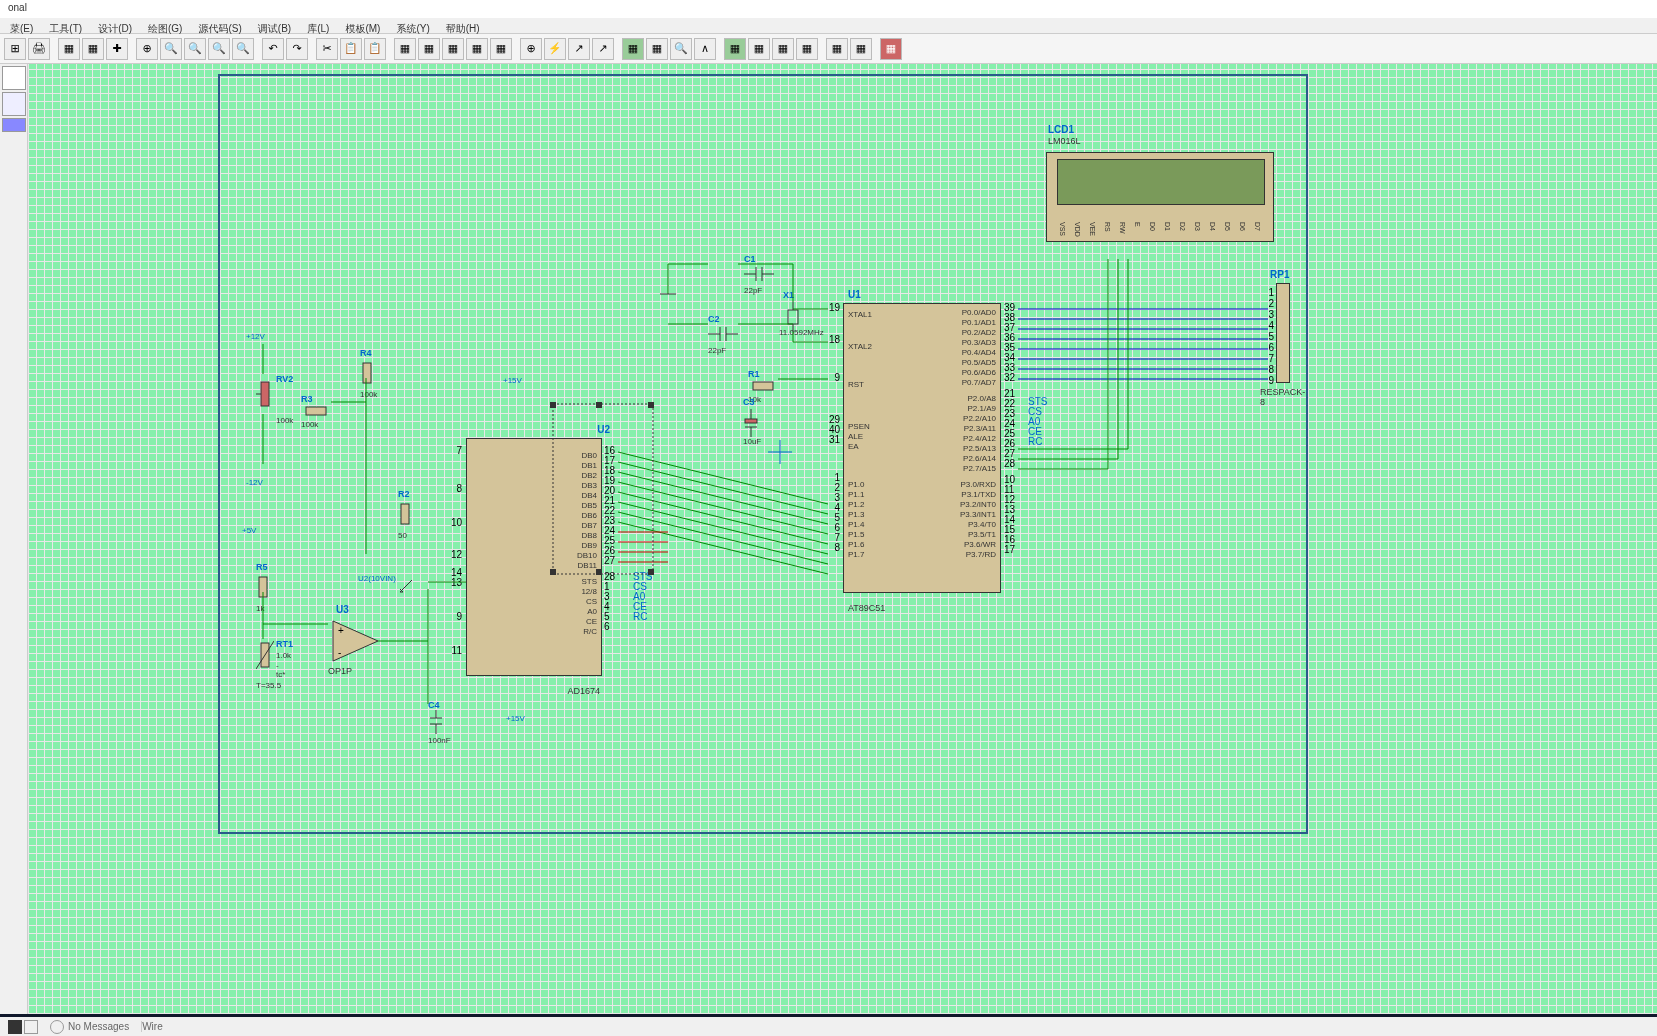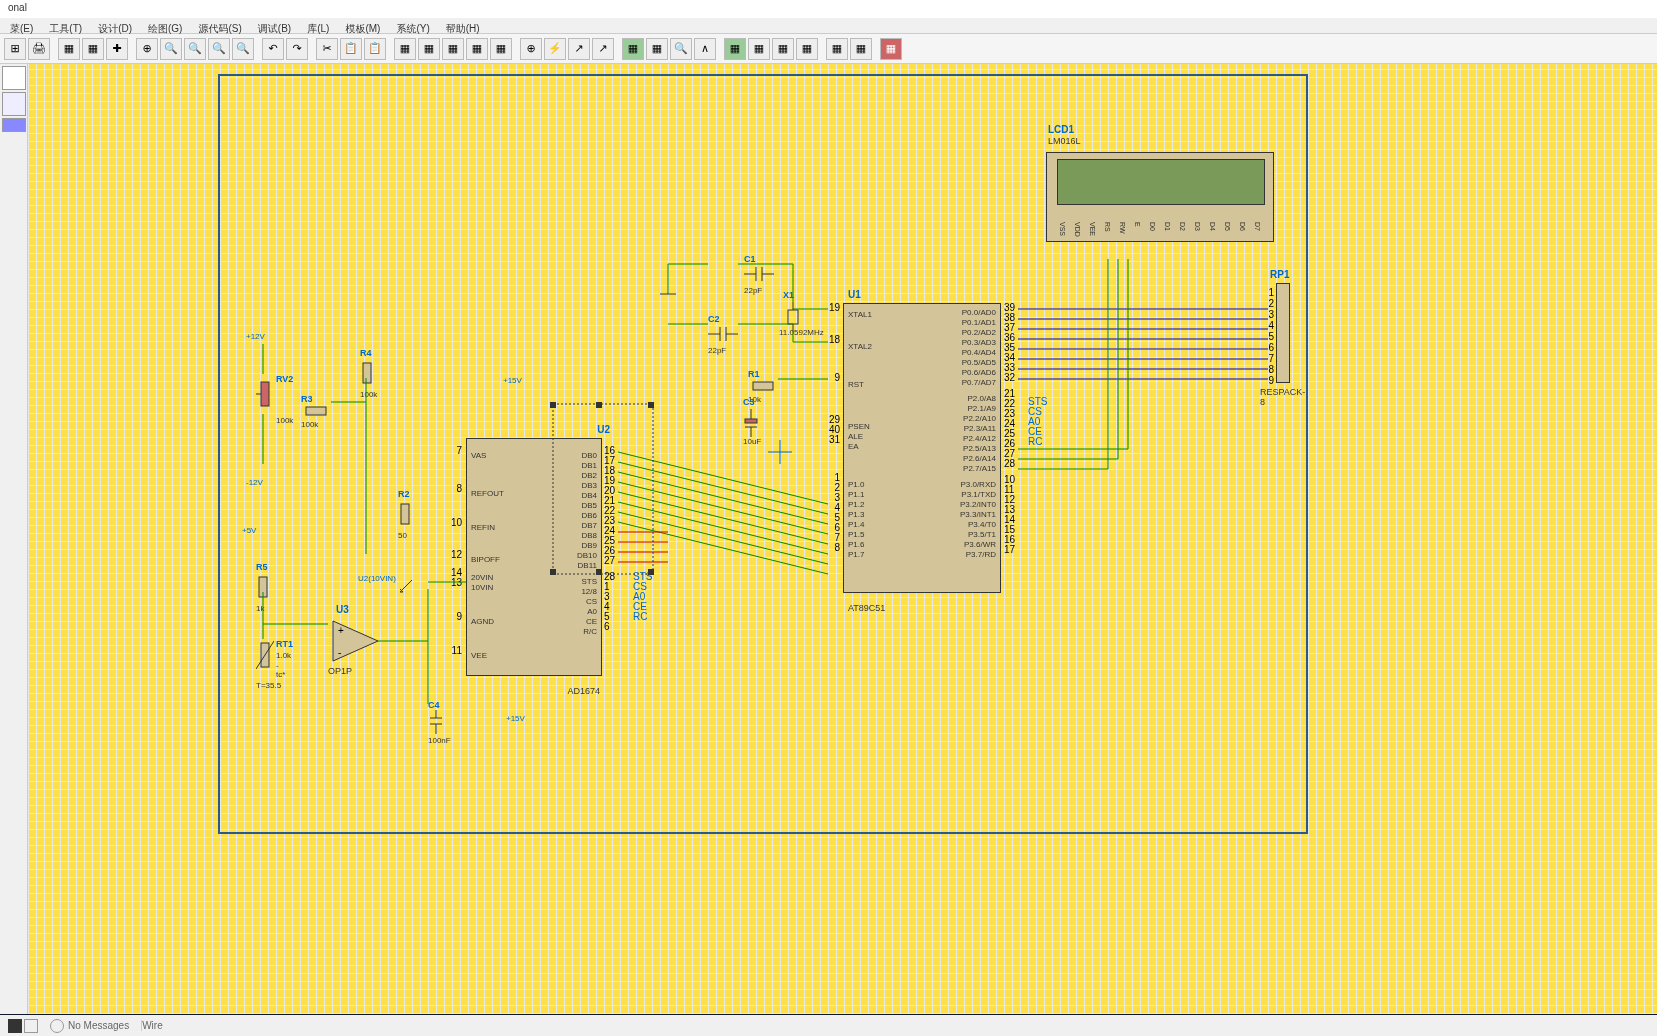--- a/index.html
+++ b/index.html
@@ -5,36 +5,36 @@
 *{margin:0;padding:0;box-sizing:border-box;font-family:Arial,sans-serif;font-size:10px}
 body{background:#fff;width:1657px;height:1036px;overflow:hidden;position:relative}
 .title-bar{height:18px;background:#fff;padding:2px 8px;color:#333}
 .menu-bar{height:16px;background:#f0f0f0;border-bottom:1px solid #ccc;padding:2px 4px;display:flex;gap:4px}
 .menu-item{padding:2px 6px;cursor:pointer;color:#333}
 .toolbar{height:30px;background:#f5f5f5;border-bottom:1px solid #ccc;padding:3px 4px;display:flex;gap:2px;align-items:center}
 .tool-btn{width:22px;height:22px;border:1px solid #bbb;background:#eee;cursor:pointer;display:flex;align-items:center;justify-content:center;font-size:11px}
 .tool-sep{width:4px;height:20px}
 .main-area{position:relative;height:958px;display:flex}
 .left-panel{width:28px;background:#f0f0f0;border-right:1px solid #ccc}
-.schematic-area{flex:1;position:relative;background:#fde047}
+.schematic-area{flex:1;position:relative;background:#86efac}
 .grid-bg{position:absolute;inset:0;background-image:repeating-linear-gradient(0deg,#e8e8e8 0,#e8e8e8 1px,transparent 1px,transparent 8px),repeating-linear-gradient(90deg,#e8e8e8 0,#e8e8e8 1px,transparent 1px,transparent 8px)}
 .sheet-border{position:absolute;border:2px solid #2a5a8a}
 .comp{position:absolute}
 .chip{background:#d4c49a;border:1px solid #333;position:absolute}
 .chip-label{position:absolute;font-size:10px;color:#0066cc;font-weight:bold}
 .chip-sub{position:absolute;font-size:9px;color:#333}
 .pin-label{position:absolute;font-size:8px;color:#333}
 .wire-red{stroke:#c00;stroke-width:1;fill:none}
 .wire-green{stroke:#080;stroke-width:1;fill:none}
 .wire-blue{stroke:#00c;stroke-width:1;fill:none}
 .wire-black{stroke:#333;stroke-width:1;fill:none}
 .comp-label{font-size:9px;color:#0066cc;font-weight:bold}
 .comp-val{font-size:8px;color:#333}
 .lcd-screen{background:#7a9a5a;border:1px solid #333}
-.status-bar{position:absolute;bottom:0;left:0;right:0;height:22px;background:#f0f0f0;border-top:1px solid #0f172a;display:flex;align-items:center;padding:0 8px;gap:12px}
+.status-bar{position:absolute;bottom:0;left:0;right:0;height:22px;background:#f0f0f0;border-top:3px solid #0f172a;display:flex;align-items:center;padding:0 8px;gap:12px}
 .status-item{color:#666;font-size:10px}
 </style>
 </head>
 <body>
 
 <div class="title-bar">
   <span>onal</span>
 </div>
 
 <div class="menu-bar">
@@ -242,36 +242,20 @@
       <div>STS</div>
         <div>CS</div>
         <div>A0</div>
         <div>CE</div>
         <div>RC</div>
     </div>
 
     <div class="comp" style="left:438px;top:360px;width:150px;height:260px">
       <div class="chip-label" style="top:0;right:6px">U2</div>
       <div class="chip" style="top:14px;left:0;width:136px;height:238px">
-        <div style="position:absolute;left:4px;top:12px;line-height:10px">
-          <div class="pin-label" style="position:static">VAS</div>
-          <div style="height:28px"></div>
-          <div class="pin-label" style="position:static">REFOUT</div>
-          <div style="height:24px"></div>
-          <div class="pin-label" style="position:static">REFIN</div>
-          <div style="height:22px"></div>
-          <div class="pin-label" style="position:static">BIPOFF</div>
-          <div style="height:8px"></div>
-          <div class="pin-label" style="position:static">20VIN</div>
-          <div class="pin-label" style="position:static">10VIN</div>
-          <div style="height:24px"></div>
-          <div class="pin-label" style="position:static">AGND</div>
-          <div style="height:24px"></div>
-          <div class="pin-label" style="position:static">VEE</div>
-        </div>
         <div style="position:absolute;right:4px;top:12px;line-height:10px;text-align:right">
           <div class="pin-label" style="position:static">DB0</div>
           <div class="pin-label" style="position:static">DB1</div>
           <div class="pin-label" style="position:static">DB2</div>
           <div class="pin-label" style="position:static">DB3</div>
           <div class="pin-label" style="position:static">DB4</div>
           <div class="pin-label" style="position:static">DB5</div>
           <div class="pin-label" style="position:static">DB6</div>
           <div class="pin-label" style="position:static">DB7</div>
           <div class="pin-label" style="position:static">DB8</div>

